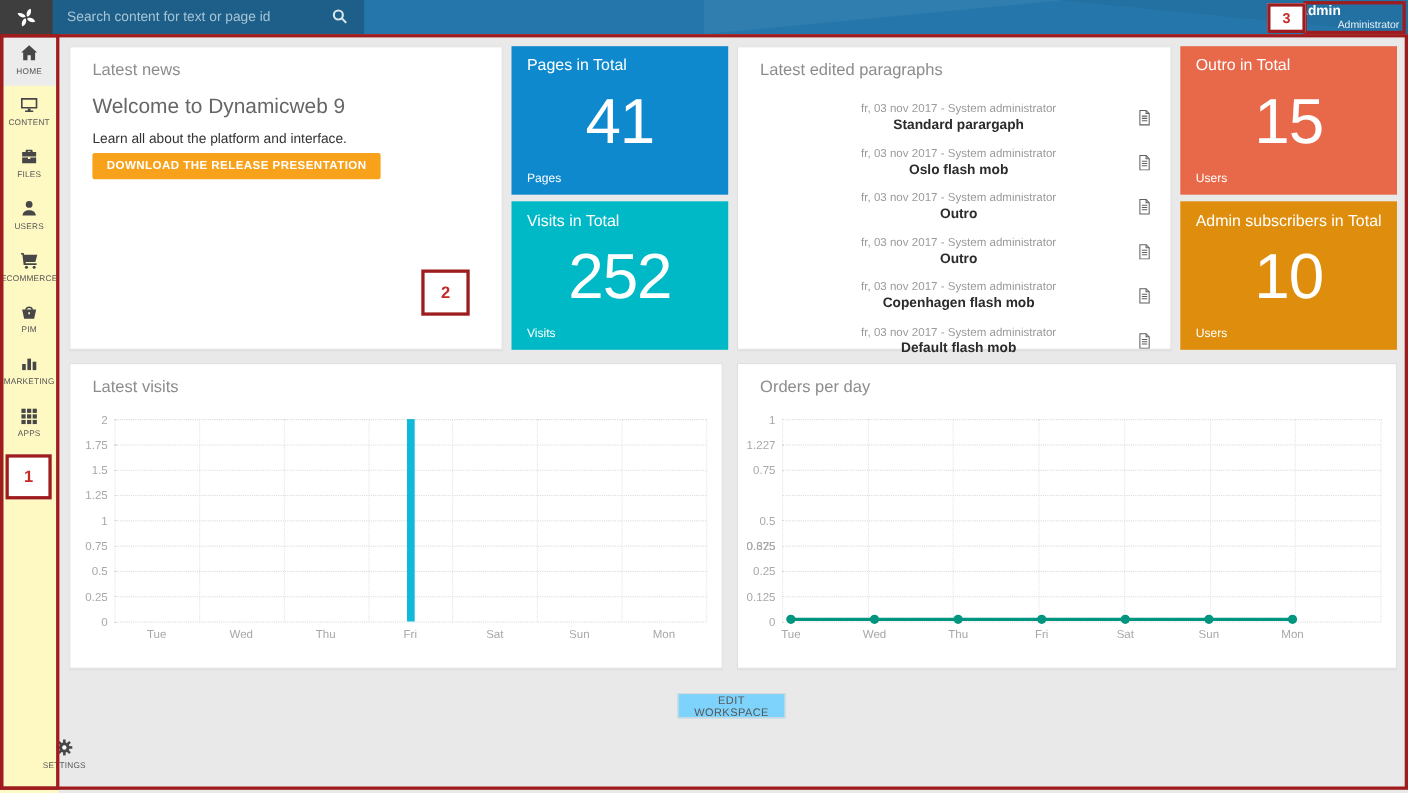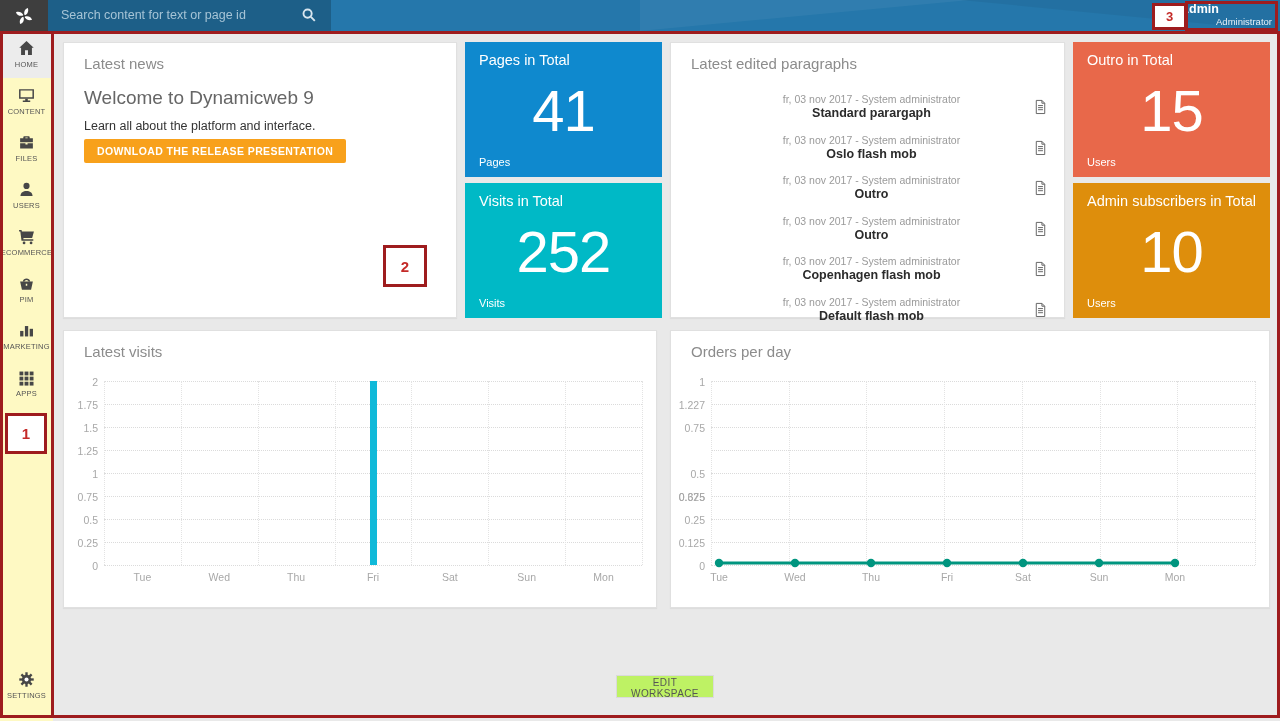--- a/index.html
+++ b/index.html
@@ -22,21 +22,21 @@
   .userblock .urole{font-size:9.5px;color:#e8f1f7;line-height:11px;margin-left:36px;}
 
   
   .sidebar{position:absolute;left:0;top:31px;width:53px;height:690px;background:#fef9c3;z-index:2;}
   .side-item{width:53px;height:47px;display:flex;flex-direction:column;align-items:center;
     justify-content:center;gap:3px;cursor:pointer;}
   .side-item.active{background:#ececec;}
   .side-item .sicon{width:17px;height:17px;display:block;}
   .sicon svg{width:100%;height:100%;fill:#474747;}
   .side-item .slabel{font-size:7.5px;color:#555;letter-spacing:.2px;}
-  .sidebar-bottom{position:absolute;left:0;bottom:12px;width:31px;}
+  .sidebar-bottom{position:absolute;left:0;bottom:12px;width:31px;padding-left:32px;}
 
   
   .card{position:absolute;background:#fff;border:1px solid #e0e0e0;
     box-shadow:0 1px 1px rgba(0,0,0,.05);}
   .card-title{position:absolute;left:20px;top:12px;font-size:15px;color:#8c8c8c;font-weight:normal;margin:0;}
   .news-card{left:63px;top:42px;width:394px;height:276px;}
   .news-head{position:absolute;left:20px;top:44px;font-size:19px;color:#666;font-weight:normal;margin:0;}
   .news-body{position:absolute;left:20px;top:76px;font-size:12.5px;color:#333;}
   .news-btn{position:absolute;left:20px;top:96px;height:24px;line-height:24px;padding:0 13px;
     background:#f8a11b;color:#fff;font-size:10.5px;font-weight:bold;letter-spacing:.4px;
@@ -66,23 +66,23 @@
   .yaxis{position:absolute;left:0;top:50px;width:34px;height:184px;}
   .yaxis span{position:absolute;right:0;font-size:10.5px;color:#a8a8a8;}
   .plot{position:absolute;left:40px;right:14px;top:50px;height:184px;}
   .hline{position:absolute;left:0;right:0;height:0;border-top:1px dotted #dbdbdb;}
   .vline{position:absolute;top:0;bottom:0;width:0;border-left:1px dotted #e3e3e3;}
   .bar{position:absolute;bottom:0;width:7px;}
   .plot svg{position:absolute;left:0;top:0;overflow:visible;}
   .xaxis{position:absolute;left:40px;right:14px;top:240px;height:14px;}
   .xaxis span{position:absolute;transform:translateX(-50%);font-size:10.5px;color:#a8a8a8;}
 
-  .edit-btn{position:absolute;left:616px;top:630px;width:98px;height:23px;background:#bef264;
+  .edit-btn{position:absolute;left:616px;top:630px;width:98px;height:23px;background:#7dd3fc;
     border:1px solid #dadada;color:#555;font-size:10px;letter-spacing:.4px;cursor:pointer;
-    font-family:"Liberation Sans",sans-serif;margin-top:45px;}
+    font-family:"Liberation Sans",sans-serif;}
 
   
   .ann{position:absolute;border:3px solid #9e1c1e;z-index:50;pointer-events:none;}
   .ann-label{position:absolute;background:#fff;border:3px solid #9e1c1e;z-index:51;
     display:flex;align-items:center;justify-content:center;
     color:#c42a28;font-weight:bold;pointer-events:none;}
   .ann-outer{left:0;top:31px;width:1280px;height:687px;}
   .ann-sidebar{left:0;top:31px;width:54px;height:687px;}
   .ann-admin{left:1185px;top:1px;width:93px;height:30px;}
   .lab1{left:5px;top:413px;width:42px;height:41px;font-size:15px;}

